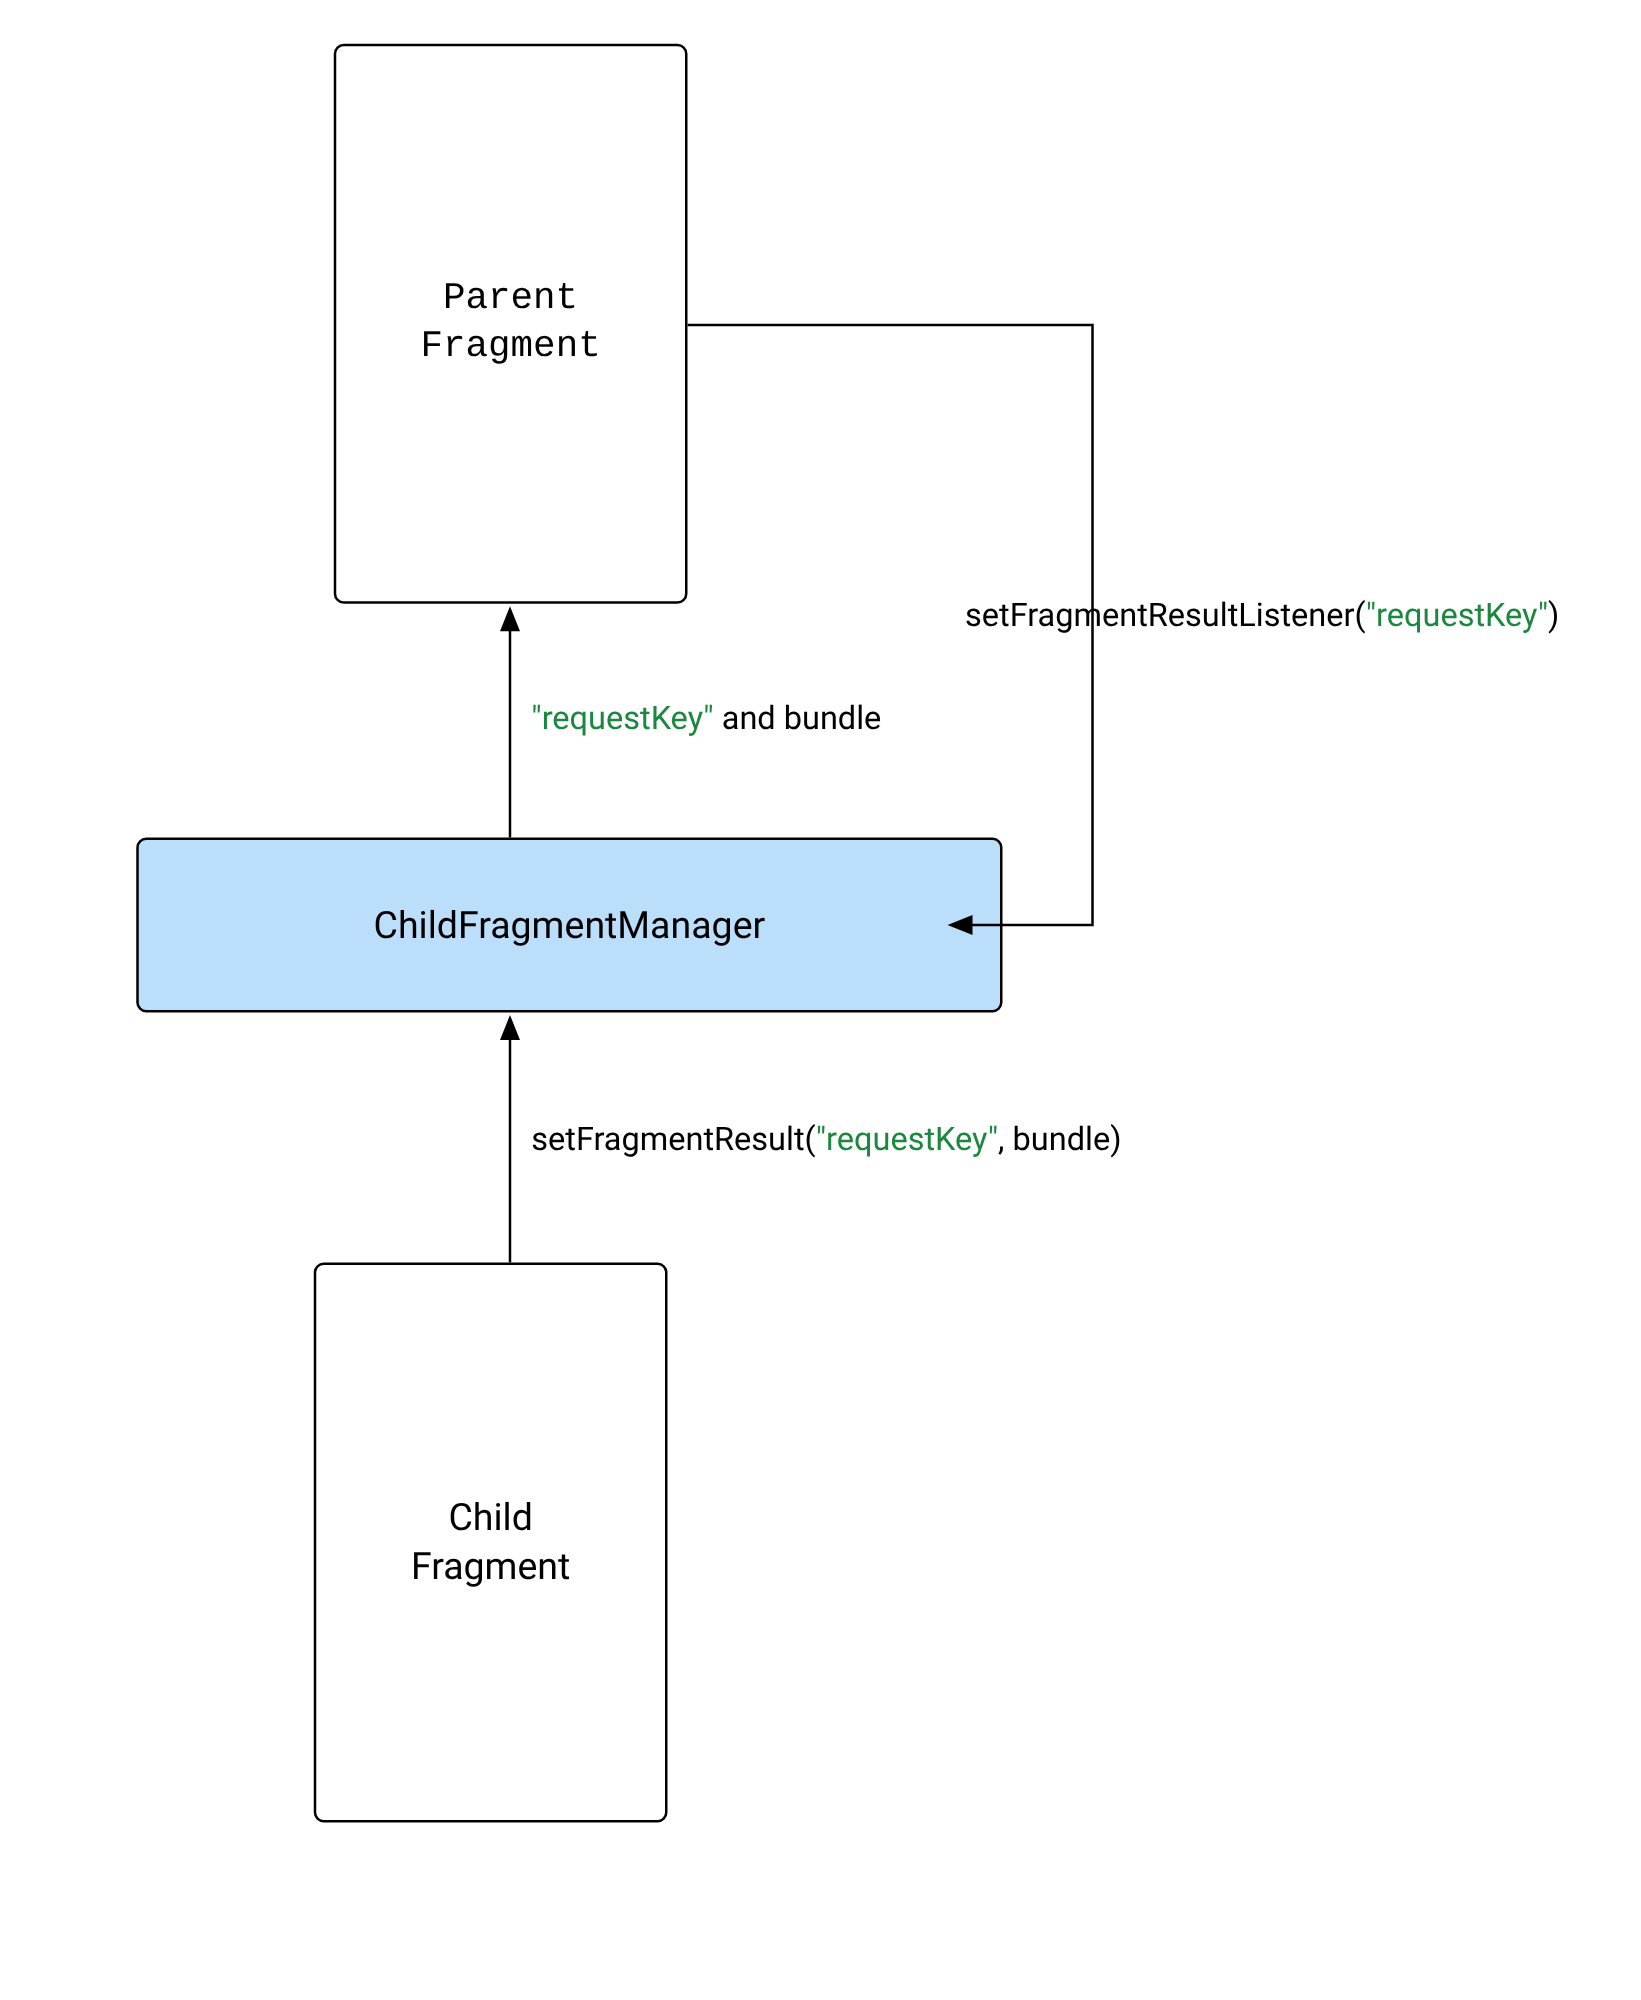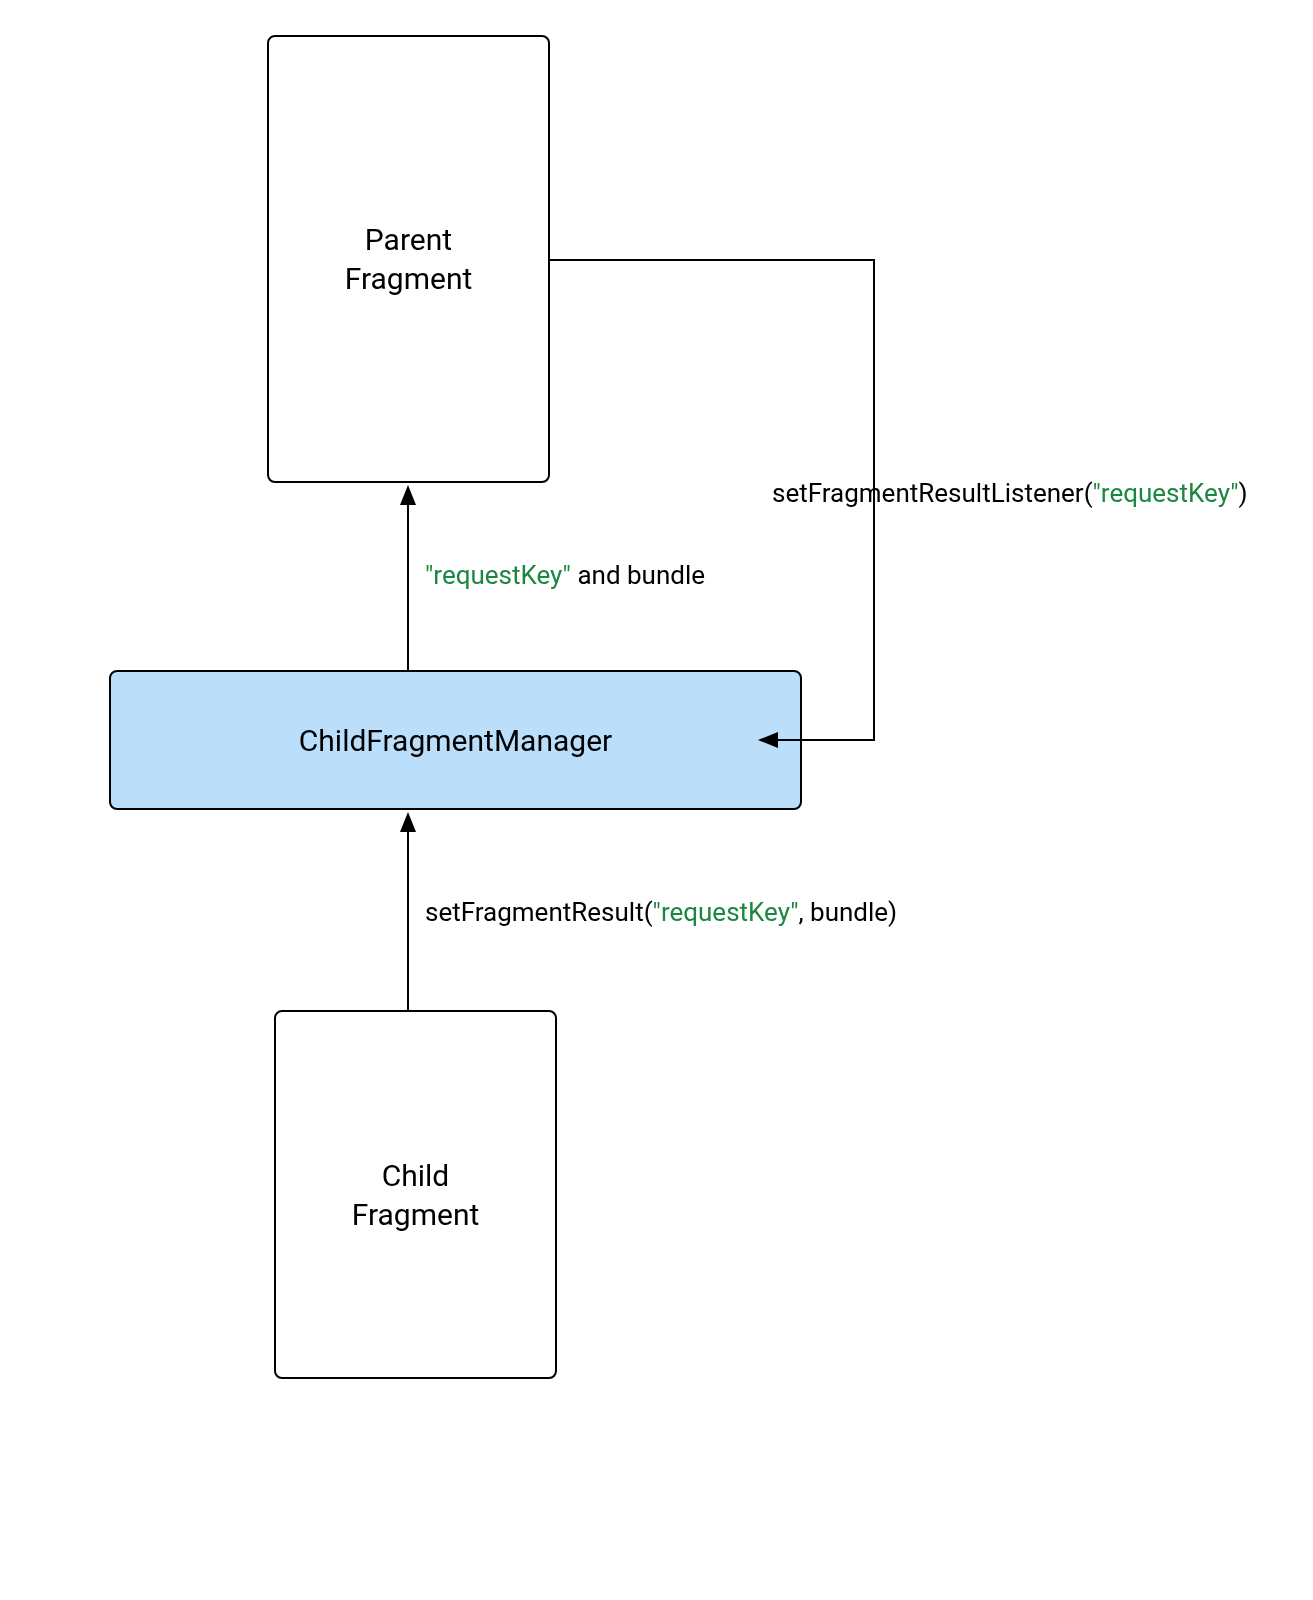--- a/index.html
+++ b/index.html
@@ -47,32 +47,32 @@
     }
     .line {
       stroke: #000;
       stroke-width: 2;
       fill: none;
     }
   </style>
 </head>
 <body>
 
-<div class="box" style="left:267px; top:35px; width:283px; height:448px;">
+<div class="box" style="left:267px; top:35px; width:283px; height:448px;font-family:Liberation Mono, monospace;">
   <div>
     <span>Parent</span><br>
     <span>Fragment</span>
   </div>
 </div>
 
 <div class="box box-blue" style="left:63px; top:670px; width:693px; height:140px;">
   <span>ChildFragmentManager</span>
 </div>
 
-<div class="box" style="left:274px; top:1010px; width:283px; height:369px;">
+<div class="box" style="left:251px; top:1010px; width:283px; height:448px;">
   <div>
     <span>Child</span><br>
     <span>Fragment</span>
   </div>
 </div>
 
 <svg class="connector" style="left:0; top:0;" width="1313" height="1600">
   <line class="line" x1="408" y1="670" x2="408" y2="500"></line>
   <polygon class="arrowhead" points="408,485 400,505 416,505"></polygon>
 </svg>

